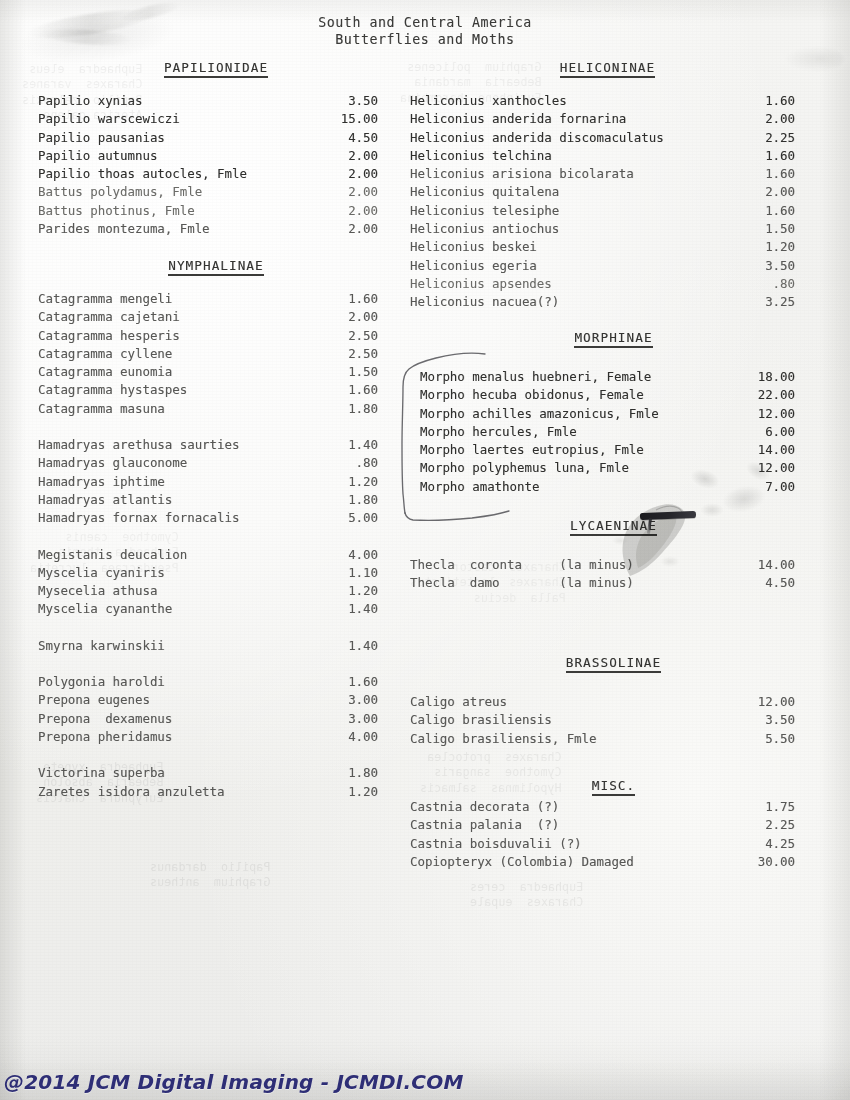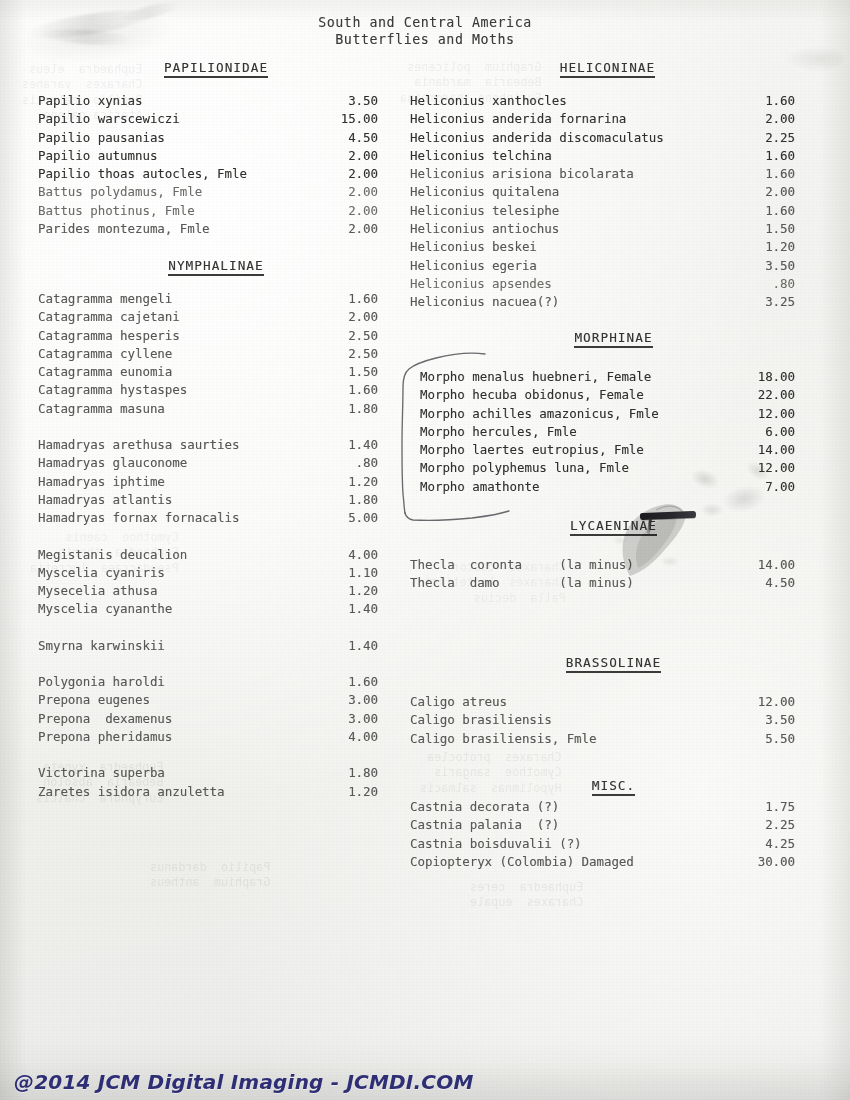--- a/index.html
+++ b/index.html
@@ -235,21 +235,21 @@
     position: absolute;
     left: 0; bottom: 0; width: 850px; height: 64px;
     background: linear-gradient(to bottom, rgba(255,255,255,0), rgba(150,150,146,.10));
     mix-blend-mode: multiply;
     pointer-events: none;
   }
 
   
   .watermark {
     position: absolute;
-    left: 14px;
+    left: 4px;
     bottom: 6px;
     font-family: "DejaVu Sans", "Liberation Sans", sans-serif;
     font-style: italic;
     font-weight: bold;
     font-size: 20px;
     letter-spacing: .2px;
     color: #20206e;
     opacity: .92;
     text-shadow: 0 .5px 0 rgba(255,255,255,.45);
     white-space: nowrap;

